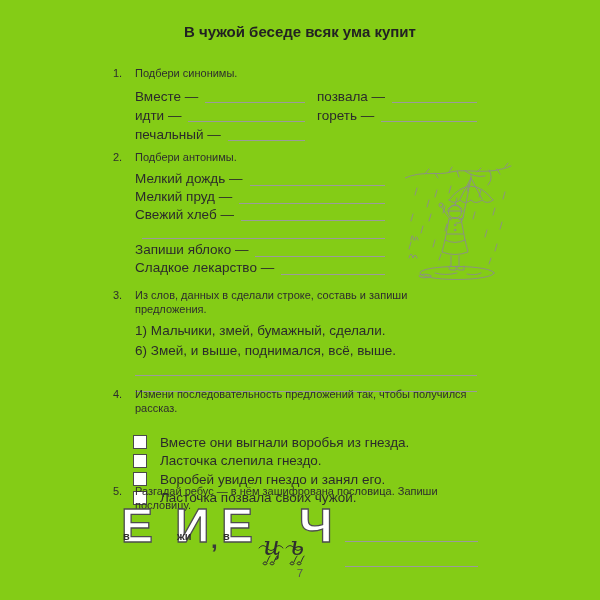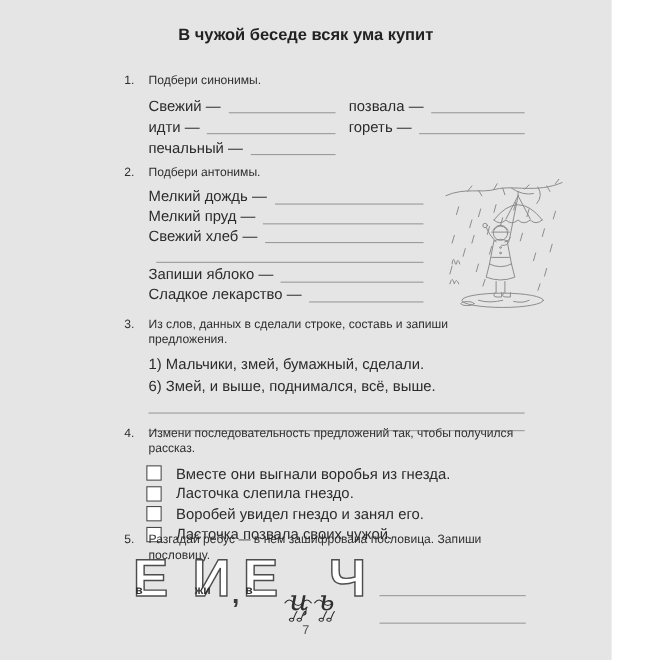--- a/index.html
+++ b/index.html
@@ -1,16 +1,16 @@
 <!DOCTYPE html>
 <html><head>
 <meta charset="utf-8">
 <style>
   html,body{margin:0;padding:0;background:#fff;}
-  .canvas{position:relative;width:556px;height:600px;background:#e5e5e5;overflow:hidden;
+  .canvas{position:relative;width:600px;height:600px;background:#84cc16;overflow:hidden;
           font-family:"Liberation Sans","DejaVu Sans",sans-serif;color:#2b2b2b;}
   .title{position:absolute;top:23px;left:0;right:0;text-align:center;
          font-size:15px;font-weight:bold;color:#222;}
   .sec{position:absolute;left:113px;width:366px;}
   .sec-head{display:flex;font-size:11px;color:#2e2e2e;line-height:14px;}
   .sec-num{width:22px;flex:0 0 22px;}
   .sec-body{margin-left:22px;font-size:13.5px;}
   .cols{display:flex;gap:12px;margin-top:6px;}
   .col1{width:170px;}
   .col2{width:160px;}
@@ -46,21 +46,21 @@
 
   <section class="sec" style="top:66px">
     <div class="sec-head">
       <span class="sec-num">1.</span>
       <span>Подбери синонимы.</span>
     </div>
     <div class="sec-body">
       <div class="cols">
         <div class="col1">
           <div class="frow">
-              <span class="lbl">Свежий —</span>
+              <span class="lbl">Вместе —</span>
               <span class="blank"></span>
             </div>
           <div class="frow">
               <span class="lbl">идти —</span>
               <span class="blank"></span>
             </div>
           <div class="frow">
               <span class="lbl">печальный —</span>
               <span class="blank"></span>
             </div>
@@ -162,21 +162,21 @@
       <div class="wline wl1"></div>
       <div class="wline wl2"></div>
     </div>
   </section>
 
   <section class="sec" style="top:387px">
     <div class="sec-head">
       <span class="sec-num">4.</span>
       <span>Измени последовательность предложений так, чтобы получился рассказ.</span>
     </div>
-    <div class="sec-body" style="margin-top:6px">
+    <div class="sec-body" style="margin-top:18px">
       <div class="crow">
           <span class="cbox"></span>
           <span>Вместе они выгнали воробья из гнезда.</span>
         </div>
       <div class="crow">
           <span class="cbox"></span>
           <span>Ласточка слепила гнездо.</span>
         </div>
       <div class="crow">
           <span class="cbox"></span>

